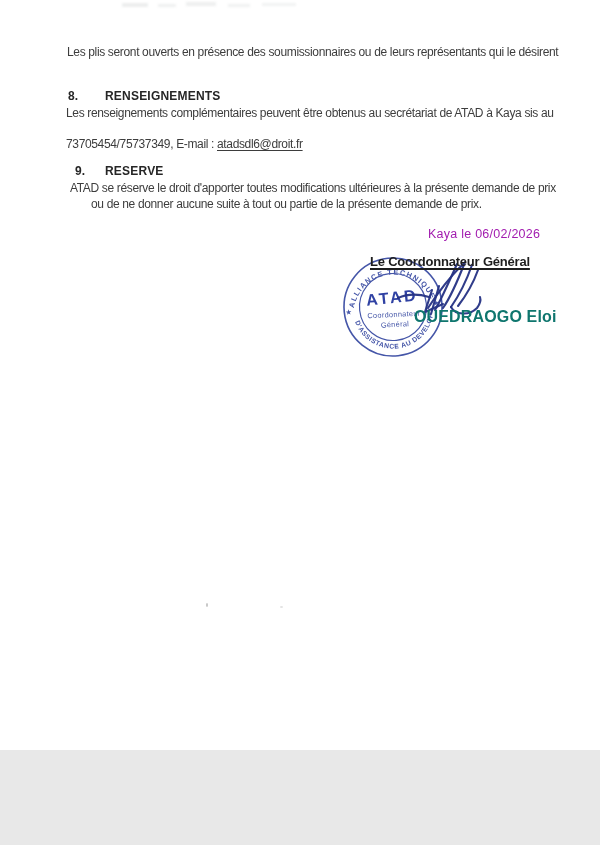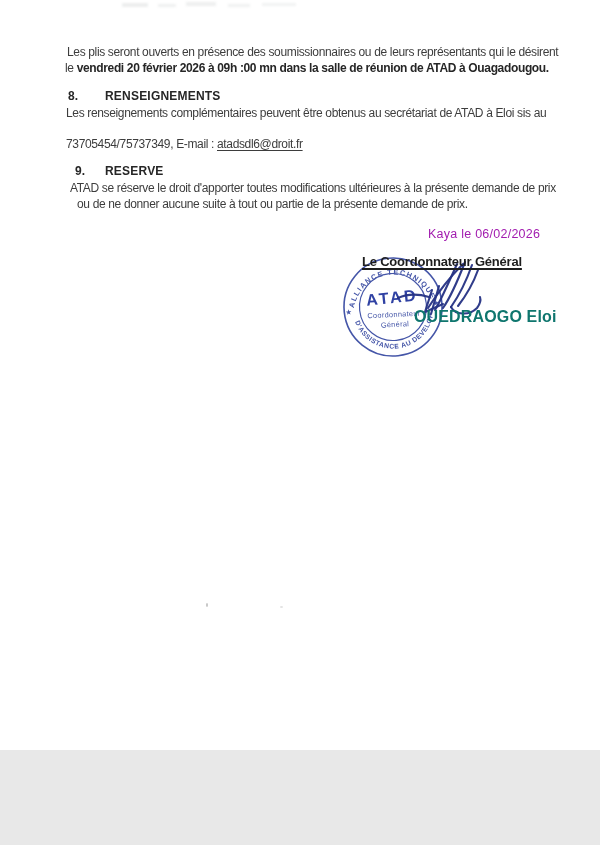--- a/index.html
+++ b/index.html
@@ -48,31 +48,30 @@
 
 <div class="page">
 
   <div class="artifact" style="left:122px;top:3px;width:26px;height:4px;opacity:0.18;"></div>
   <div class="artifact" style="left:158px;top:4px;width:18px;height:3px;opacity:0.15;"></div>
   <div class="artifact" style="left:186px;top:2px;width:30px;height:4px;opacity:0.16;"></div>
   <div class="artifact" style="left:228px;top:4px;width:22px;height:3px;opacity:0.14;"></div>
   <div class="artifact" style="left:262px;top:3px;width:34px;height:3px;opacity:0.13;"></div>
 
   <div class="ln" style="left:67px;top:45px">Les plis seront ouverts en présence des soumissionnaires ou de leurs représentants qui le désirent</div>
-  <div class="ln" style="left:65px;top:61px"><span>le </span><span class="b">vendredi 20 février 2026 à 09h :00 mn dans la salle de réunion de ATAD à Ouagadougou.</span></div>
 
   <div class="ln heading" style="left:68px;top:89px">8.</div>
   <div class="ln heading" style="left:105px;top:89px">RENSEIGNEMENTS</div>
-  <div class="ln" style="left:66px;top:106px">Les renseignements complémentaires peuvent être obtenus au secrétariat de ATAD à Eloi sis au</div>
+  <div class="ln" style="left:66px;top:106px">Les renseignements complémentaires peuvent être obtenus au secrétariat de ATAD à Kaya sis au</div>
   <div class="ln" style="left:66px;top:137px"><span>73705454/75737349, E-mail : </span><span class="email">atadsdl6@droit.fr</span></div>
 
   <div class="ln heading" style="left:75px;top:164px">9.</div>
   <div class="ln heading" style="left:105px;top:164px">RESERVE</div>
   <div class="ln" style="left:70px;top:181px">ATAD se réserve le droit d'apporter toutes modifications ultérieures à la présente demande de prix</div>
-  <div class="ln" style="left:77px;top:197px">ou de ne donner aucune suite à tout ou partie de la présente demande de prix.</div>
+  <div class="ln" style="left:91px;top:197px">ou de ne donner aucune suite à tout ou partie de la présente demande de prix.</div>
 
   <div class="ln date-line" style="left:428px;top:227px">Kaya le 06/02/2026</div>
 
   <svg style="left:337px;top:251px" width="112" height="112" viewBox="0 0 112 112">
     <defs>
       <path id="arcTop" d="M 15.6,64 A 40.4,40.4 0 1 1 96.4,64"></path>
       <path id="arcBottom" d="M 17,68 A 40.5,40.5 0 0 0 95,68"></path>
     </defs>
     <g transform="rotate(-6 56 56)">
       <circle class="stamp-ring" cx="56" cy="56" r="49" stroke-width="1.6"></circle>
@@ -92,21 +91,21 @@
     <path class="sig-path" d="M80,10 C73,28 65,46 58,56"></path>
     <path class="sig-path" d="M87,13 C81,30 73,45 66,55"></path>
     <path class="sig-path" d="M93,18 C88,32 80,45 73,54"></path>
     <path class="sig-path" d="M43,56 C52,42 64,26 78,12"></path>
     <path class="sig-path" d="M47,38 L40,60 L58,52"></path>
     <path class="sig-path" d="M54,34 L46,62"></path>
     <path class="sig-path" d="M66,55 C70,63 84,64 92,56 C95,52 96,48 95,45"></path>
     <path class="sig-path" d="M13,46 C22,42 34,42 44,45"></path>
   </svg>
 
-  <div class="ln role-title" style="left:362px;top:254px">Le Coordonnateur Général</div>
+  <div class="ln role-title" style="left:370px;top:254px">Le Coordonnateur Général</div>
 
   <div class="ln signer" style="left:414px;top:309px">OUEDRAOGO Eloi</div>
 
   <div class="speck" style="left:206px;top:603px;width:2px;height:4px;opacity:0.5;"></div>
   <div class="speck" style="left:280px;top:606px;width:3px;height:2px;opacity:0.25;"></div>
 
   <div class="ln pagenum" style="left:292px;top:782px">2</div>
 
   <div class="artifact" style="left:82px;top:838px;width:60px;height:4px;opacity:0.22;"></div>
   <div class="artifact" style="left:228px;top:840px;width:8px;height:3px;opacity:0.3;"></div>

